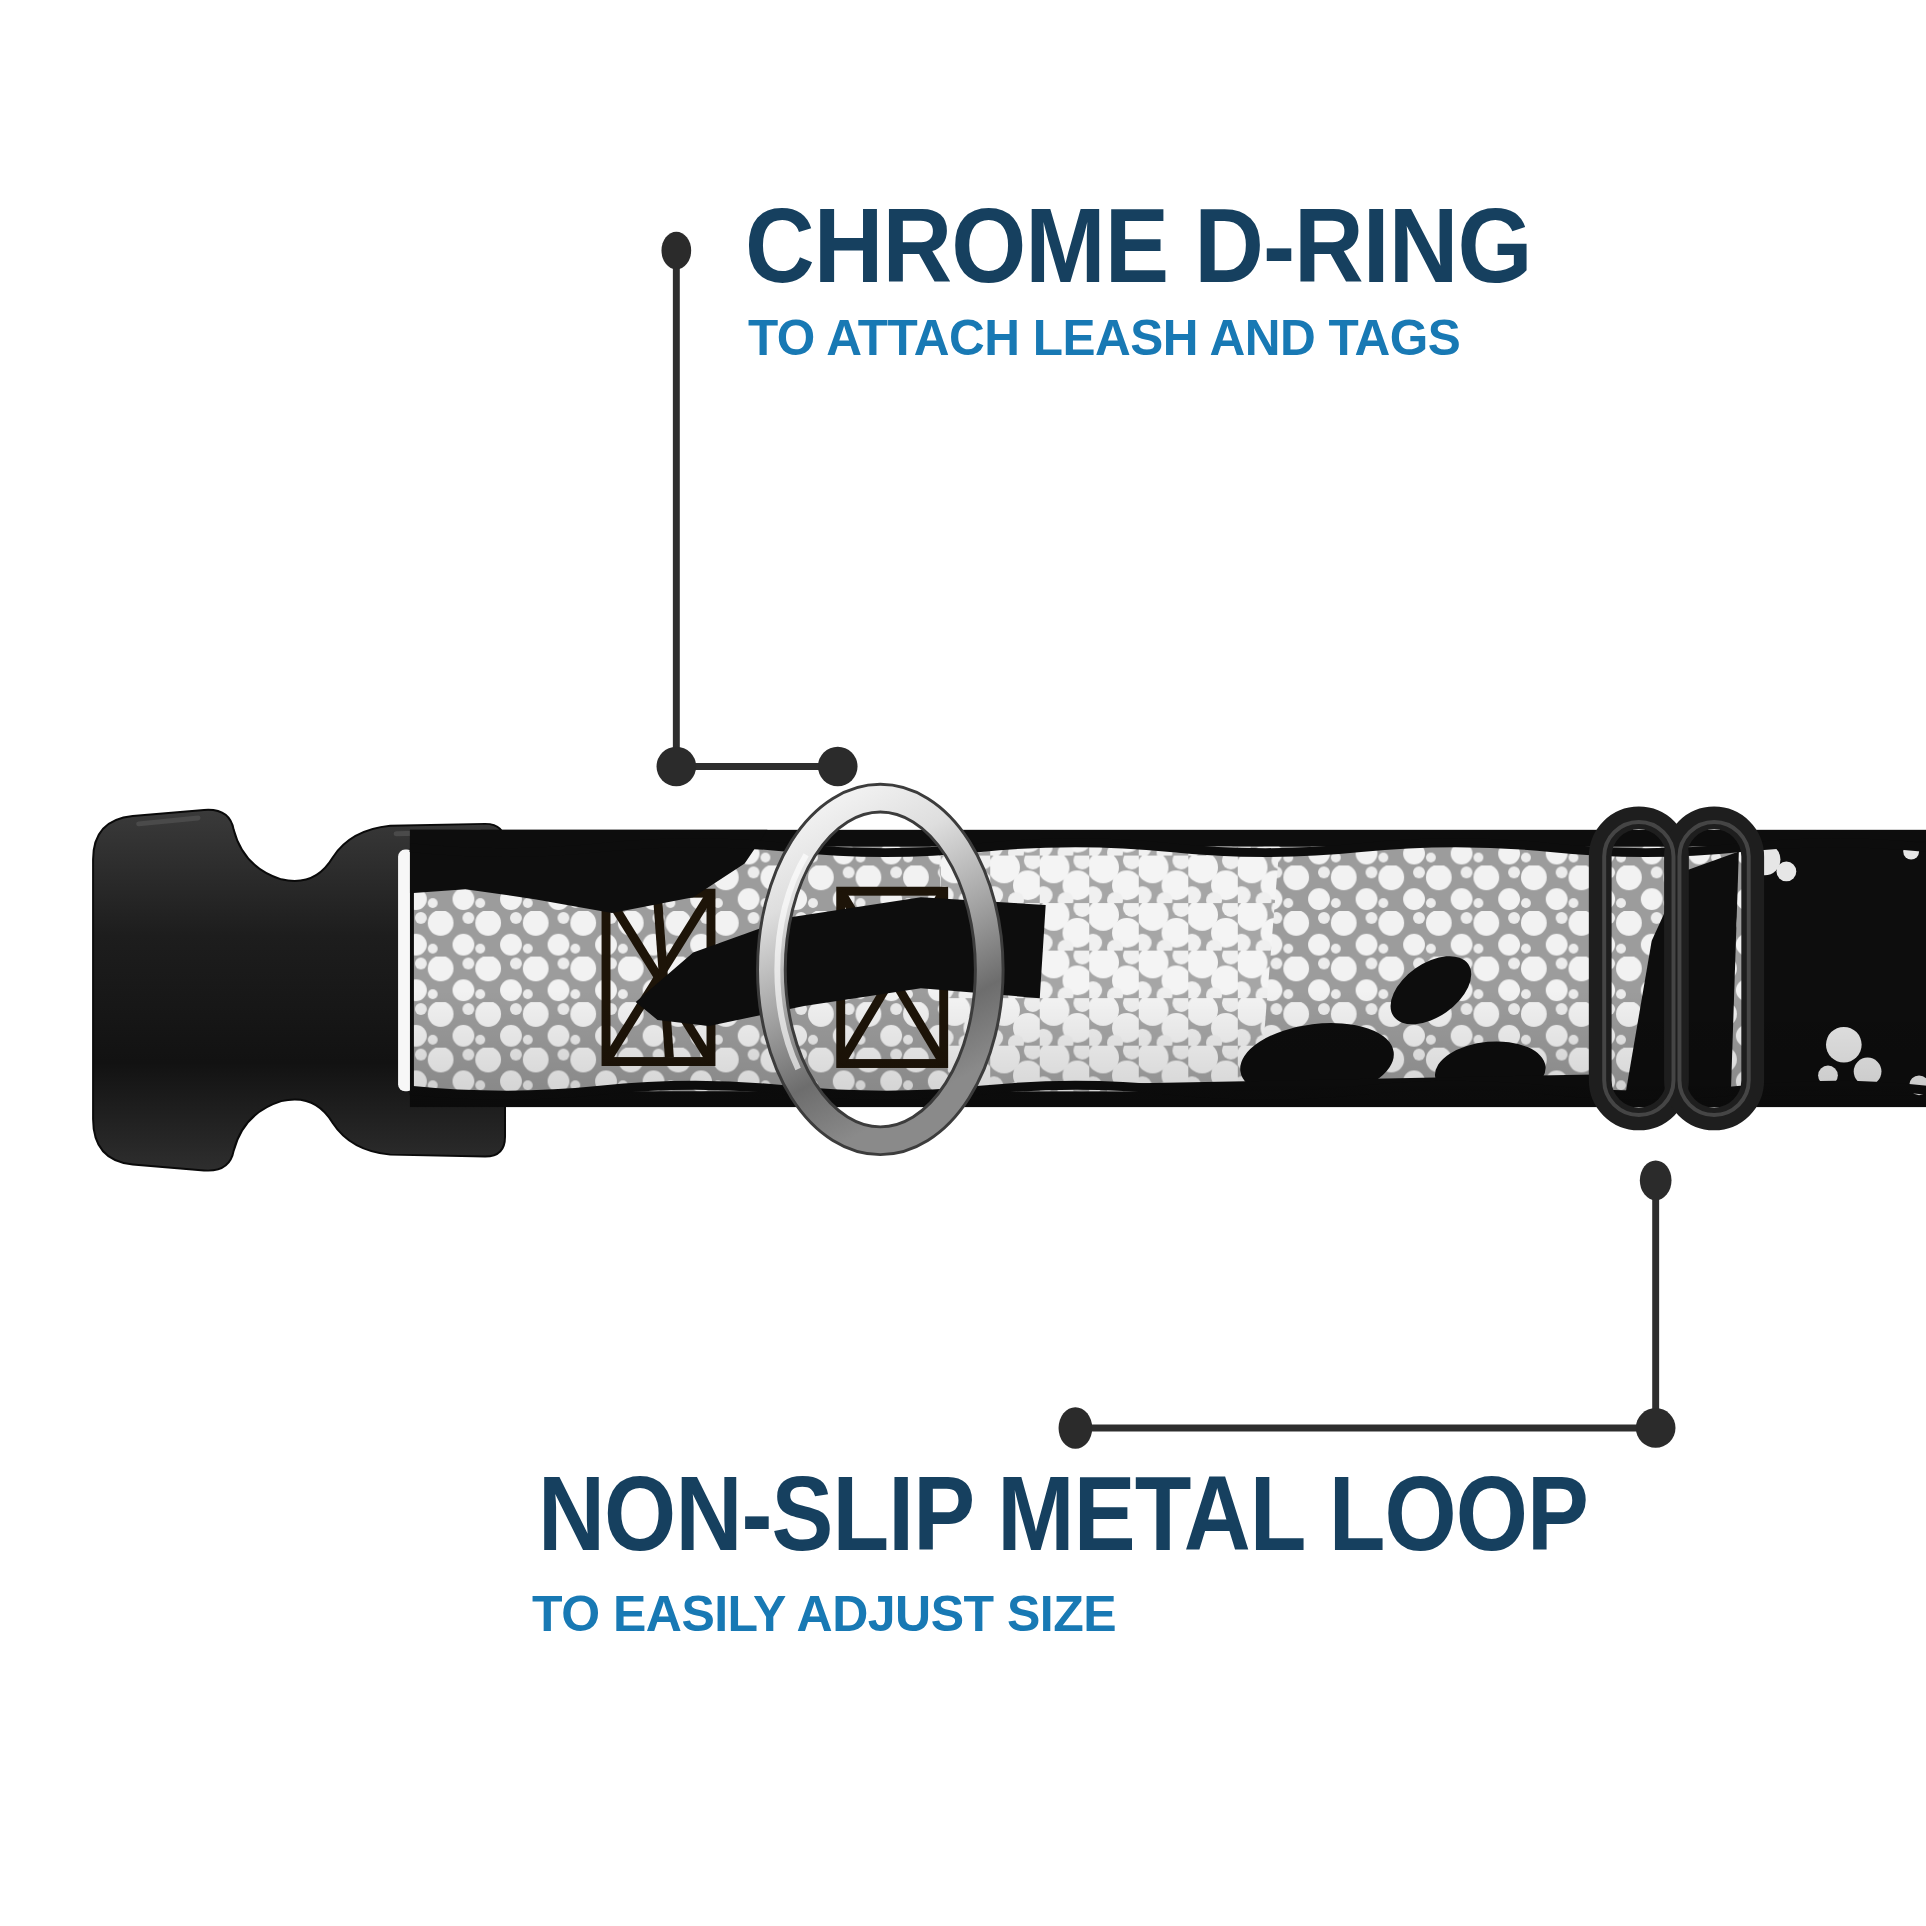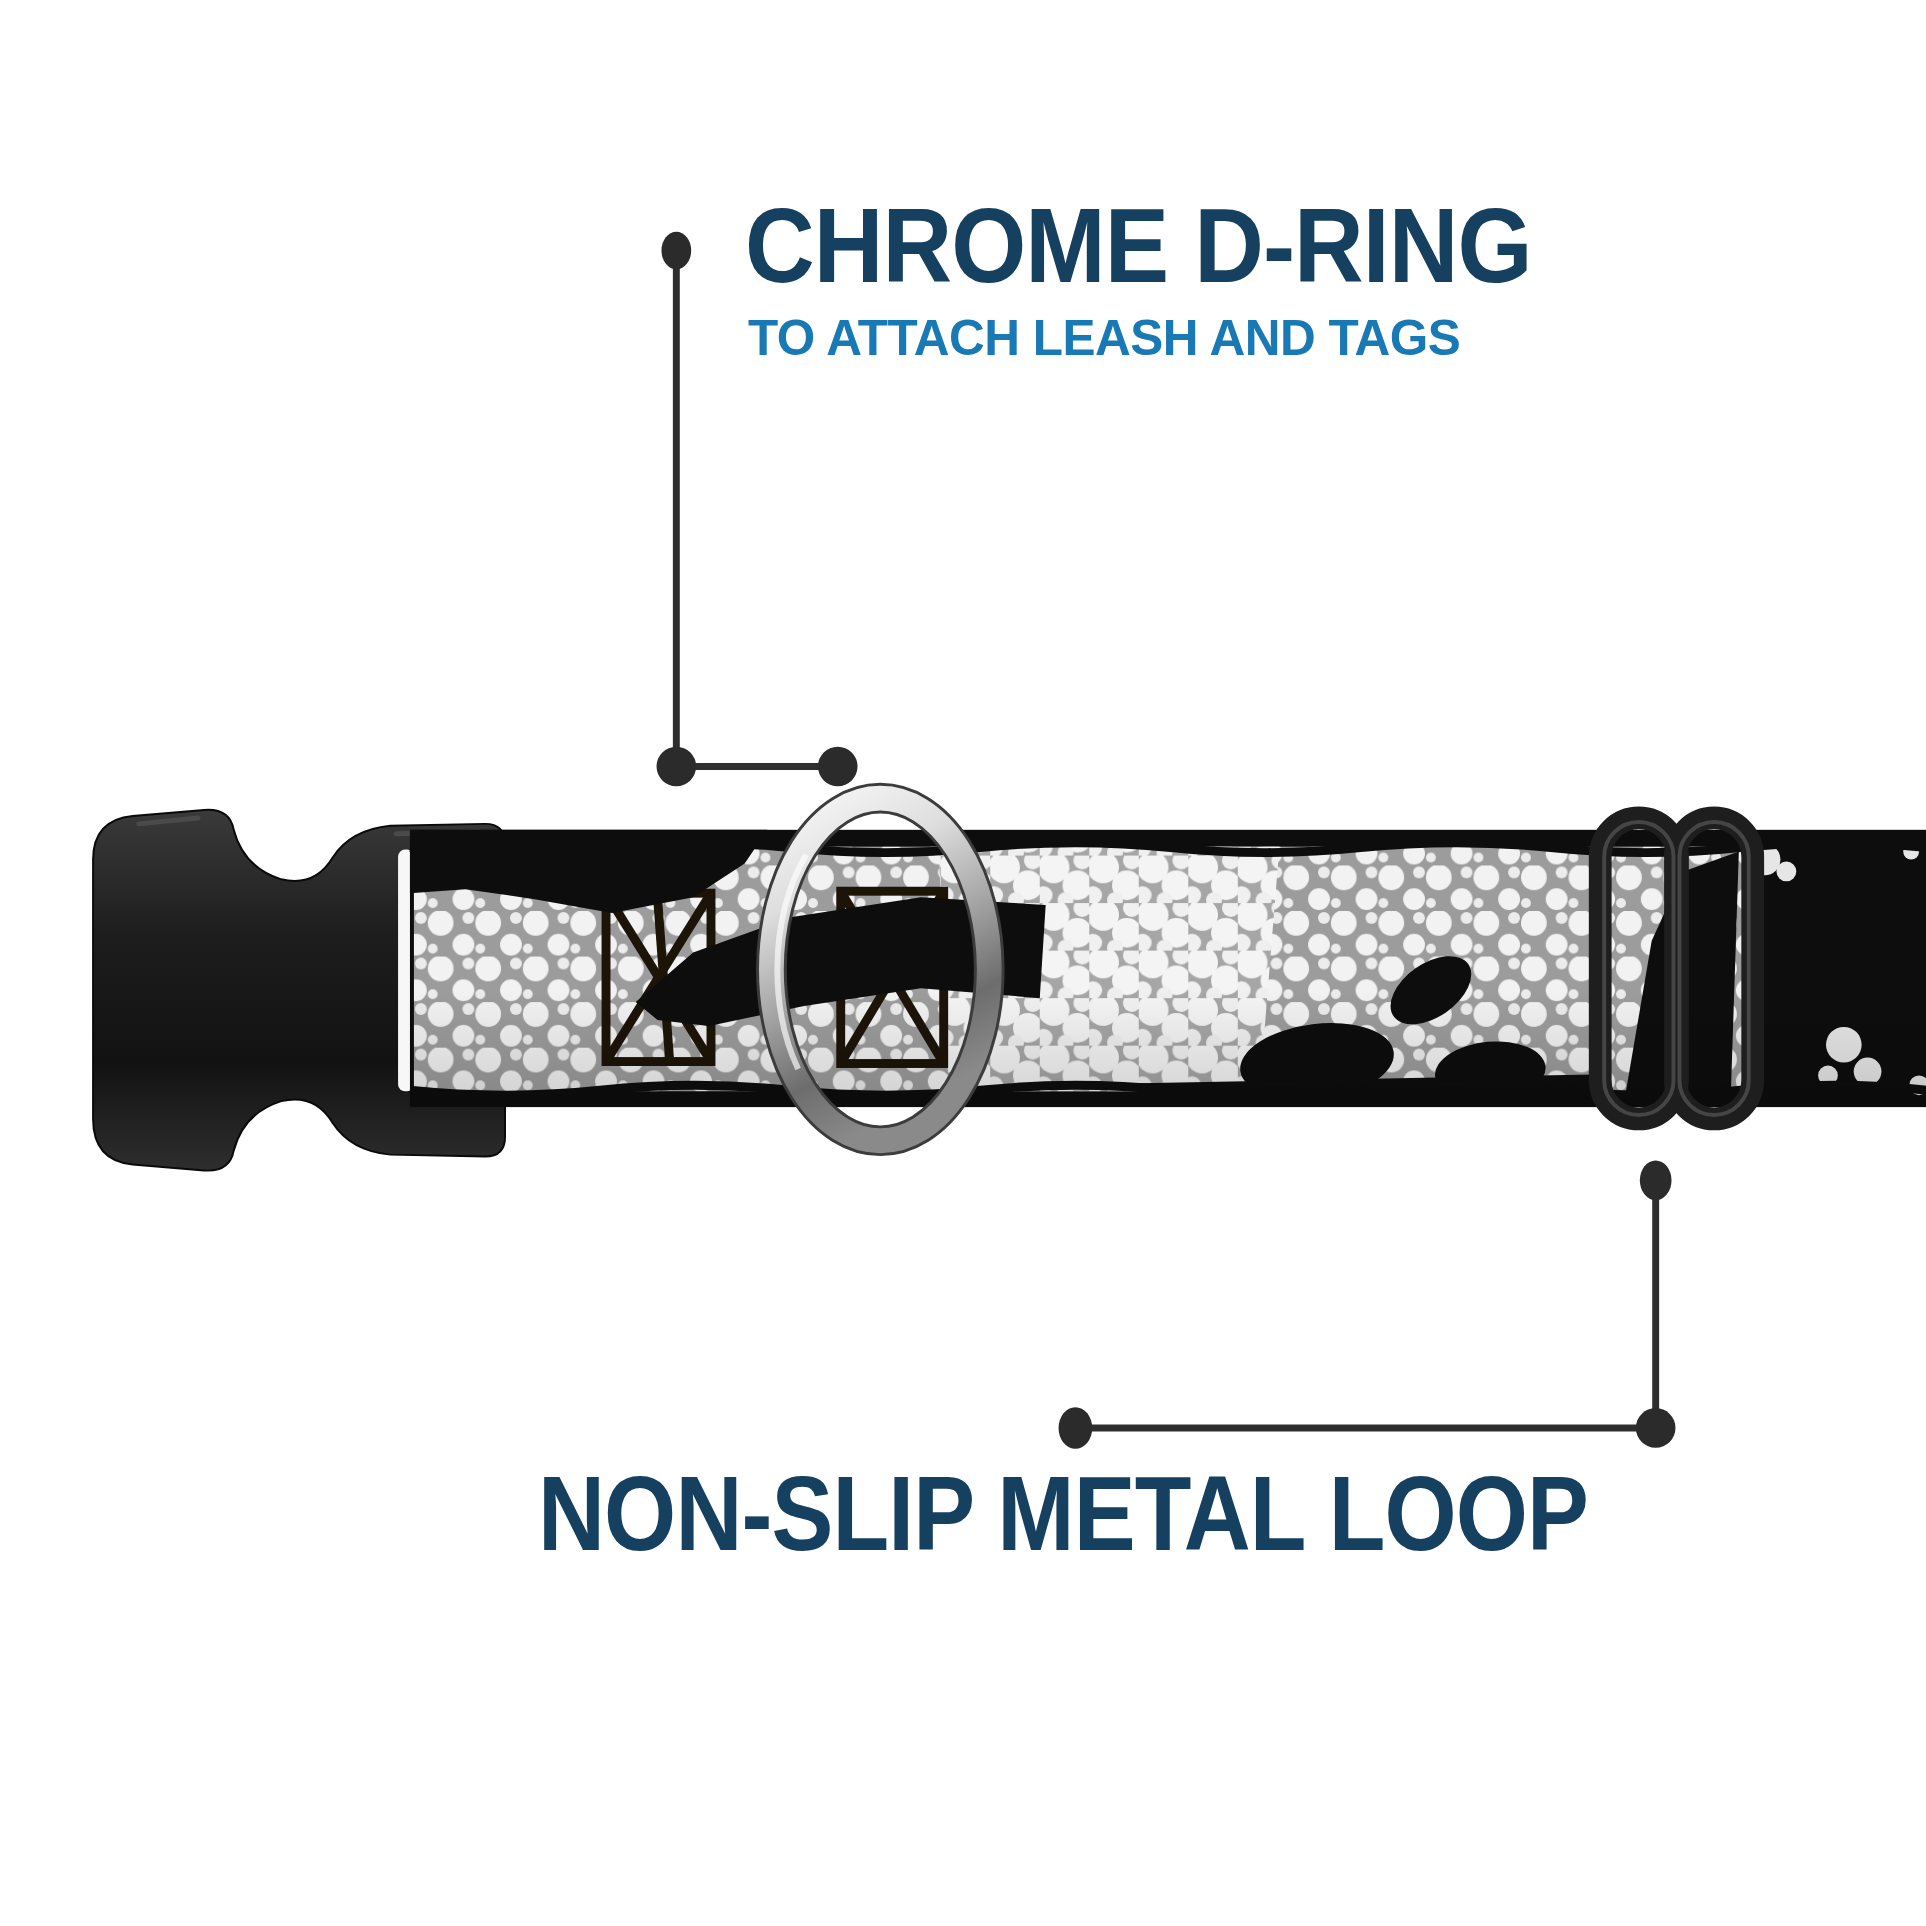--- a/index.html
+++ b/index.html
@@ -175,15 +175,16 @@
       <ellipse cx="1672" cy="1192" rx="16" ry="20" stroke="none" style="fill:var(--callout-dot,#2B2B2B)"></ellipse>
       <circle cx="1672" cy="1442" r="20" stroke="none" style="fill:var(--callout-dot,#2B2B2B)"></circle>
       <ellipse cx="1086" cy="1442" rx="17" ry="21" stroke="none" style="fill:var(--callout-dot,#2B2B2B)"></ellipse>
     </g>
   </svg>
 
   <div id="top-title" class="callout-title">CHROME D-RING</div>
   <div id="top-sub" class="callout-sub">TO ATTACH LEASH AND TAGS</div>
 
   <div id="bottom-title" class="callout-title">NON-SLIP METAL LOOP</div>
+  <div id="bottom-sub" class="callout-sub">TO EASILY ADJUST SIZE</div>
 
 </div>
 
 
 </body></html>

